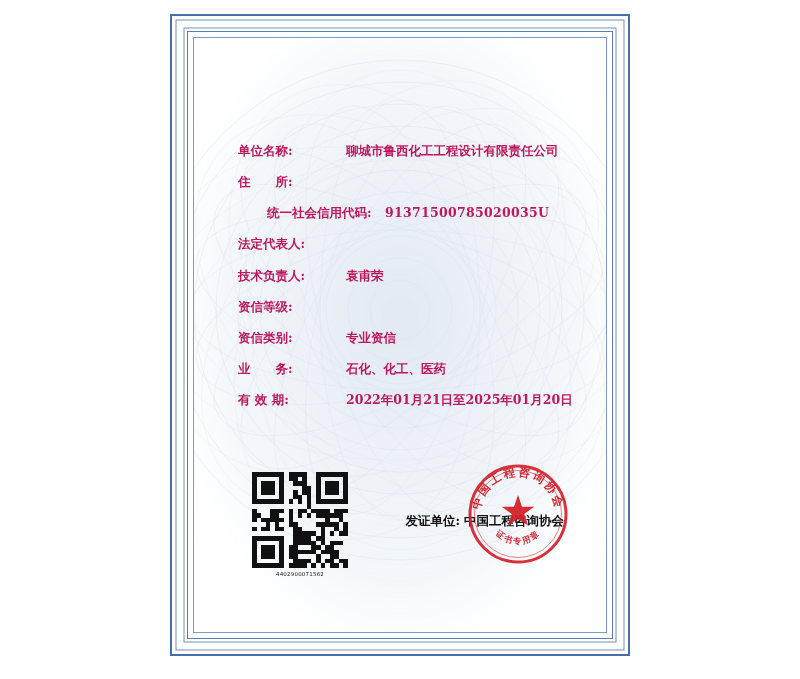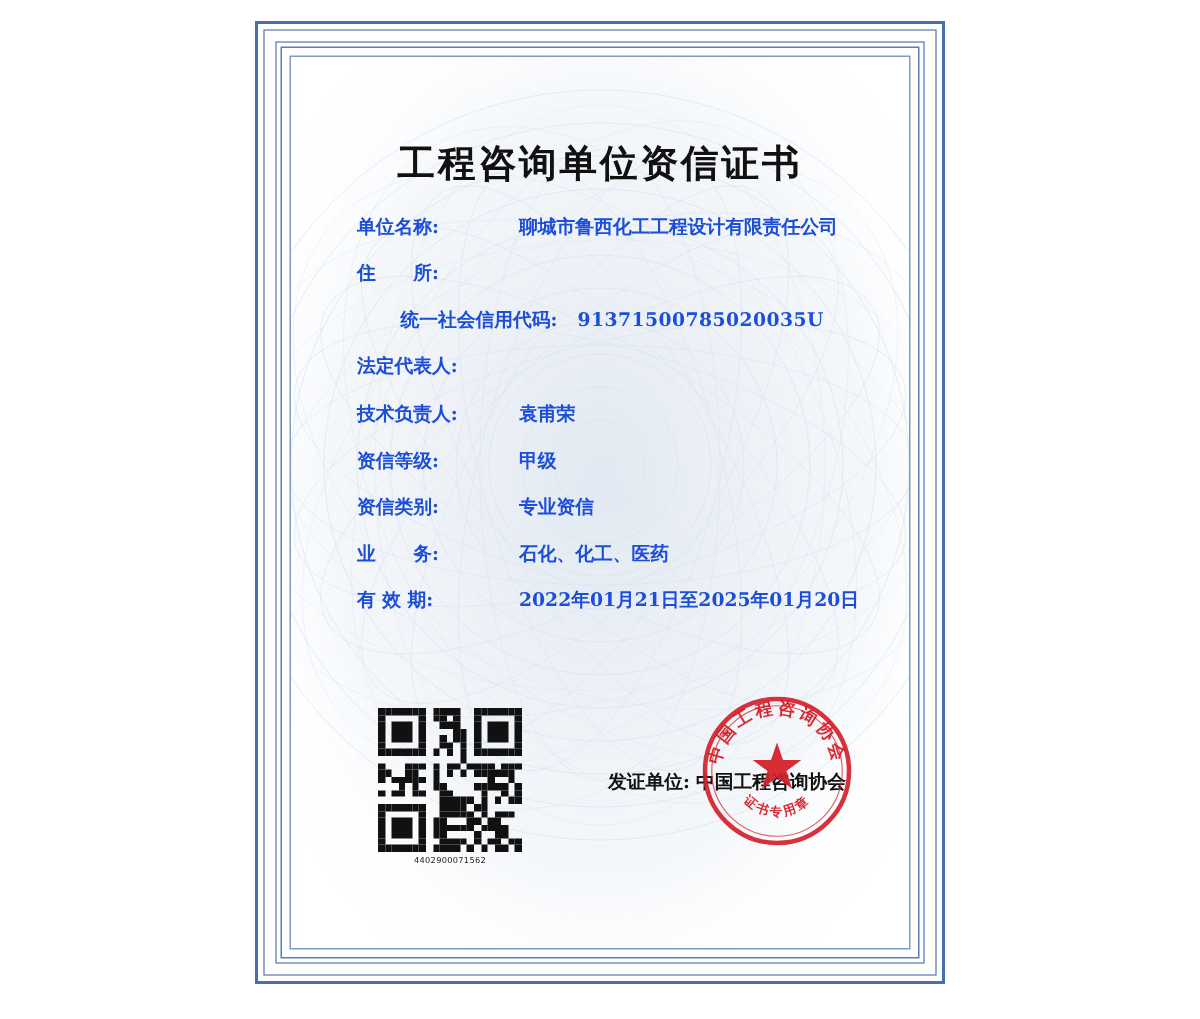--- a/index.html
+++ b/index.html
@@ -84,21 +84,21 @@
     top: 98px;
     left: 38px;
     right: 14px;
   }
   .field-row {
     display: flex;
     align-items: center;
     margin-bottom: 13px;
     font-family: "DejaVu Serif", serif;
     font-size: 12.5px;
-    color: #1d4ed8;
+    color: #be185d;
     line-height: 1.45;
   }
   .field-label {
     flex: 0 0 auto;
     width: 108px;
     font-weight: bold;
     white-space: pre;
   }
   .field-label.wide {
     width: 118px;
@@ -243,21 +243,20 @@
 
     </svg>
   </div>
 
   <div class="border-outer"></div>
   <div class="border-mid"></div>
   <div class="border-inner"></div>
 
   <div class="content">
 
-    <div class="cert-title">工程咨询单位资信证书</div>
 
     <div class="fields">
       <div class="field-row">
         <span class="field-label">单位名称:</span>
         <span class="field-value">聊城市鲁西化工工程设计有限责任公司</span>
       </div>
       <div class="field-row">
         <span class="field-label">住　　所:</span>
       </div>
       <div class="field-row">
@@ -266,21 +265,20 @@
       </div>
       <div class="field-row">
         <span class="field-label">法定代表人:</span>
       </div>
       <div class="field-row">
         <span class="field-label">技术负责人:</span>
         <span class="field-value">袁甫荣</span>
       </div>
       <div class="field-row">
         <span class="field-label">资信等级:</span>
-        <span class="field-value">甲级</span>
       </div>
       <div class="field-row">
         <span class="field-label">资信类别:</span>
         <span class="field-value">专业资信</span>
       </div>
       <div class="field-row">
         <span class="field-label">业　　务:</span>
         <span class="field-value">石化、化工、医药</span>
       </div>
       <div class="field-row">

